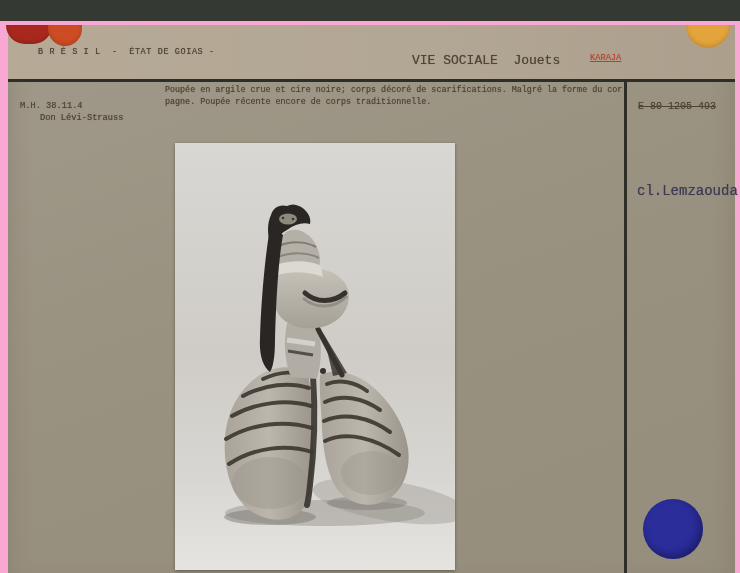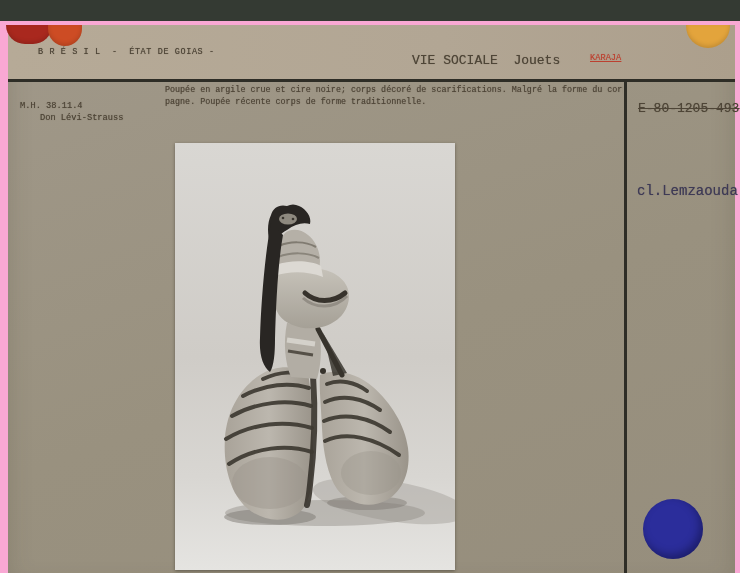--- a/index.html
+++ b/index.html
@@ -15,21 +15,21 @@
   .ink{color:#4e4537;text-shadow:0 0 .7px rgba(78,69,55,.75);white-space:pre;}
   .header-title{position:absolute;left:30px;top:22px;font-size:8.5px;letter-spacing:.6px;}
   .header-section{position:absolute;left:404px;top:28px;font-size:13px;}
   .ethnic{position:absolute;left:582px;top:28px;font-size:8.7px;font-weight:normal;
           text-decoration:underline;text-shadow:0 0 .8px rgba(190,70,50,.6);}
   .inv-num{position:absolute;left:12px;top:76px;font-size:8.7px;}
   .donor{position:absolute;left:20px;top:88px;font-size:8.7px;padding-left:12px;}
   .caption{position:absolute;left:157px;top:60px;width:458px;height:52px;overflow:hidden;}
   .caption div{font-size:8.4px;line-height:11.5px;white-space:pre;overflow:hidden;
                color:#4e4537;text-shadow:0 0 .7px rgba(78,69,55,.7);}
-  .neg-num{position:absolute;left:630px;top:76px;font-size:13px;text-decoration:line-through;}
+  .neg-num{position:absolute;left:630px;top:76px;font-size:10px;text-decoration:line-through;}
   .credit{position:absolute;left:629px;top:158px;font-size:14px;color:#3e3a55;
           text-shadow:0 0 .7px rgba(62,58,85,.7);white-space:pre;}
   .sticker{position:absolute;}
   .half{top:0;border-radius:0 0 999px 999px;box-shadow:inset 0 -2px 4px rgba(0,0,0,.15);}
   .s-red{left:-2px;width:46px;height:19px;}
   .s-orange{left:40px;width:34px;height:21px;}
   .s-yellow{left:678px;width:44px;height:23px;}
   .s-blue{left:635px;top:474px;width:60px;height:60px;border-radius:50%;
           box-shadow:inset -3px -4px 8px rgba(0,0,20,.35);}
   .photo{position:absolute;left:167px;top:118px;width:280px;height:427px;
@@ -51,21 +51,21 @@
 
     <div class="ink header-title">B R É S I L  -  ÉTAT DE GOIAS -</div>
     <div class="ink header-section">VIE SOCIALE  Jouets</div>
     <div class="ethnic" style="color: rgb(188, 64, 48);">KARAJA</div>
 
     <div class="ink inv-num">M.H. 38.11.4</div>
     <div class="ink donor">Don Lévi-Strauss</div>
 
     <div class="caption">
       <div>Poupée en argile crue et cire noire; corps décoré de scarifications. Malgré la forme du corps</div>
-      <div>pagne. Poupée récente corps de forme traditionnelle.</div>
+      <div>pagne. Poupée récente encore de corps traditionnelle.</div>
     </div>
 
     <div class="v-divider"></div>
 
     <div class="ink neg-num">E-80-1205-493</div>
     <div class="credit">cl.Lemzaouda</div>
 
     <div class="photo">
       <svg width="280" height="427" viewBox="0 0 280 427">
         <defs>

